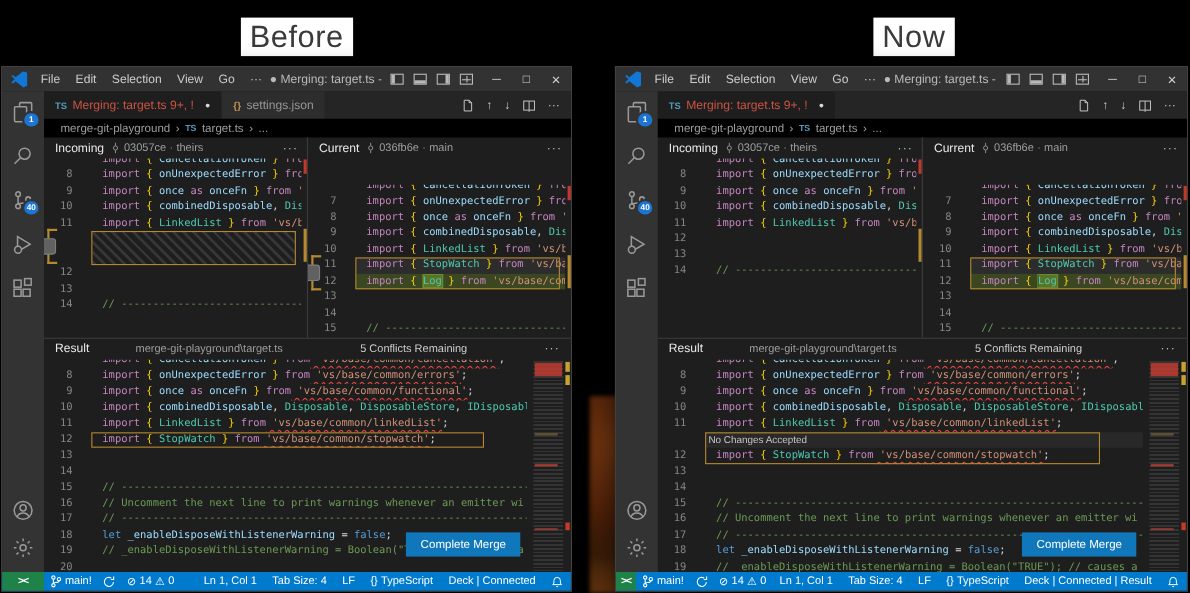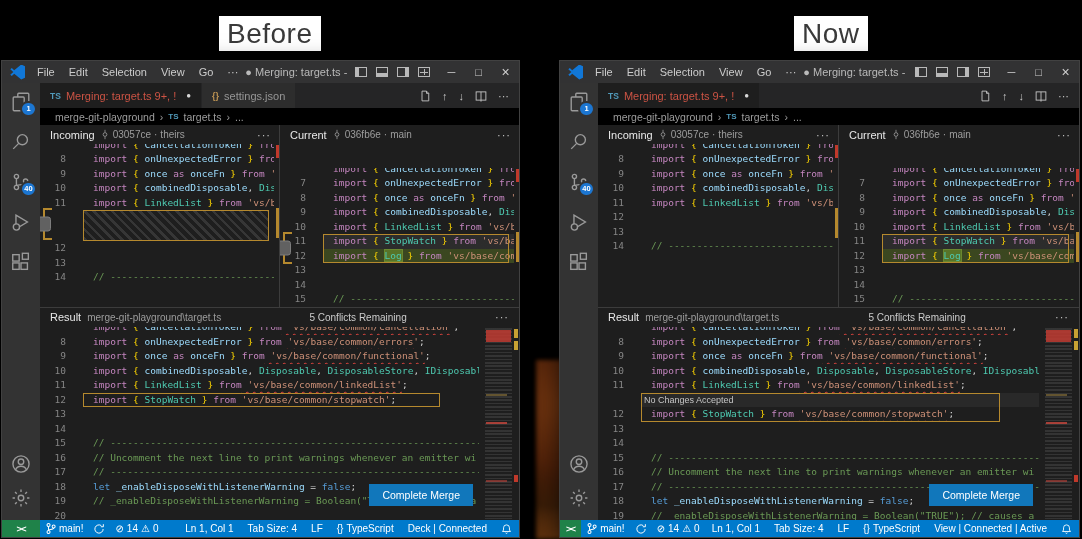--- a/index.html
+++ b/index.html
@@ -103,21 +103,21 @@
   .gutter-cb{position:absolute;left:3px;width:9px;height:32px;border:2px solid #b5892e;border-right:none;box-sizing:border-box;}
   .gutter-cb::after{content:"";position:absolute;left:-9px;top:50%;transform:translateY(-50%);
                     width:13px;height:13px;background:#616161;border:1px solid #7d7d7d;border-radius:3px;}
 
   .pane-ruler{position:absolute;top:0;right:0;width:3px;bottom:0;}
   .prm{position:absolute;right:0;width:3px;}
 
   
   .result-header{flex:0 0 19px;display:flex;align-items:center;gap:6px;padding:0 10px;font-size:11px;color:#e8e8e8;
                  border-top:1px solid #3c3c3c;}
-  .rh-path{color:#9d9d9d;font-size:10px;}
+  .rh-path{color:#9d9d9d;font-size:10px;margin-left:36px;}
   .rh-status{margin-left:auto;color:#cccccc;font-size:10px;}
   .result{flex:1;position:relative;overflow:hidden;font-family:"DejaVu Sans Mono",monospace;
           font-size:9.5px;line-height:14.5px;color:#d4d4d4;}
 
   .minimap{position:absolute;top:1px;right:7px;width:27px;bottom:1px;
     background:repeating-linear-gradient(180deg,rgba(165,165,165,.16) 0 1.6px,transparent 1.6px 3.4px);}
   .minimap::before{content:"";position:absolute;top:2px;left:1px;right:1px;height:12px;background:rgba(193,60,50,.85);}
   .minimap::after{content:"";position:absolute;top:94px;left:1px;right:5px;height:2px;background:rgba(200,70,60,.8);
     box-shadow:0 58px 0 rgba(200,70,60,.55),0 -28px 0 rgba(185,150,70,.45),0 120px 0 rgba(200,70,60,.35);}
   .ruler{position:absolute;top:0;right:0;width:6px;bottom:0;}
@@ -661,21 +661,21 @@
         <span>0</span>
       </span>
       <div class="sb-right">
         <span class="sb-item">Ln 1, Col 1</span>
         <span class="sb-item">Tab Size: 4</span>
         <span class="sb-item">LF</span>
         <span class="sb-item">
           <span>{}</span>
           <span>TypeScript</span>
         </span>
-        <span class="sb-item">View | Connected | Active</span>
+        <span class="sb-item">Deck | Connected | Result</span>
         <span class="sb-item">
           <span class="ico">
             <svg width="11" height="12" viewBox="0 0 16 16" fill="none" stroke="#fff" stroke-width="1.3">
               <path d="M8 2a4.3 4.3 0 0 0-4.3 4.3v3.2L2.2 11.6h11.6l-1.5-2.1V6.3A4.3 4.3 0 0 0 8 2z"></path>
               <path d="M6.6 13.4a1.5 1.5 0 0 0 2.8 0"></path>
             </svg>
           </span>
         </span>
       </div>
     </div>

